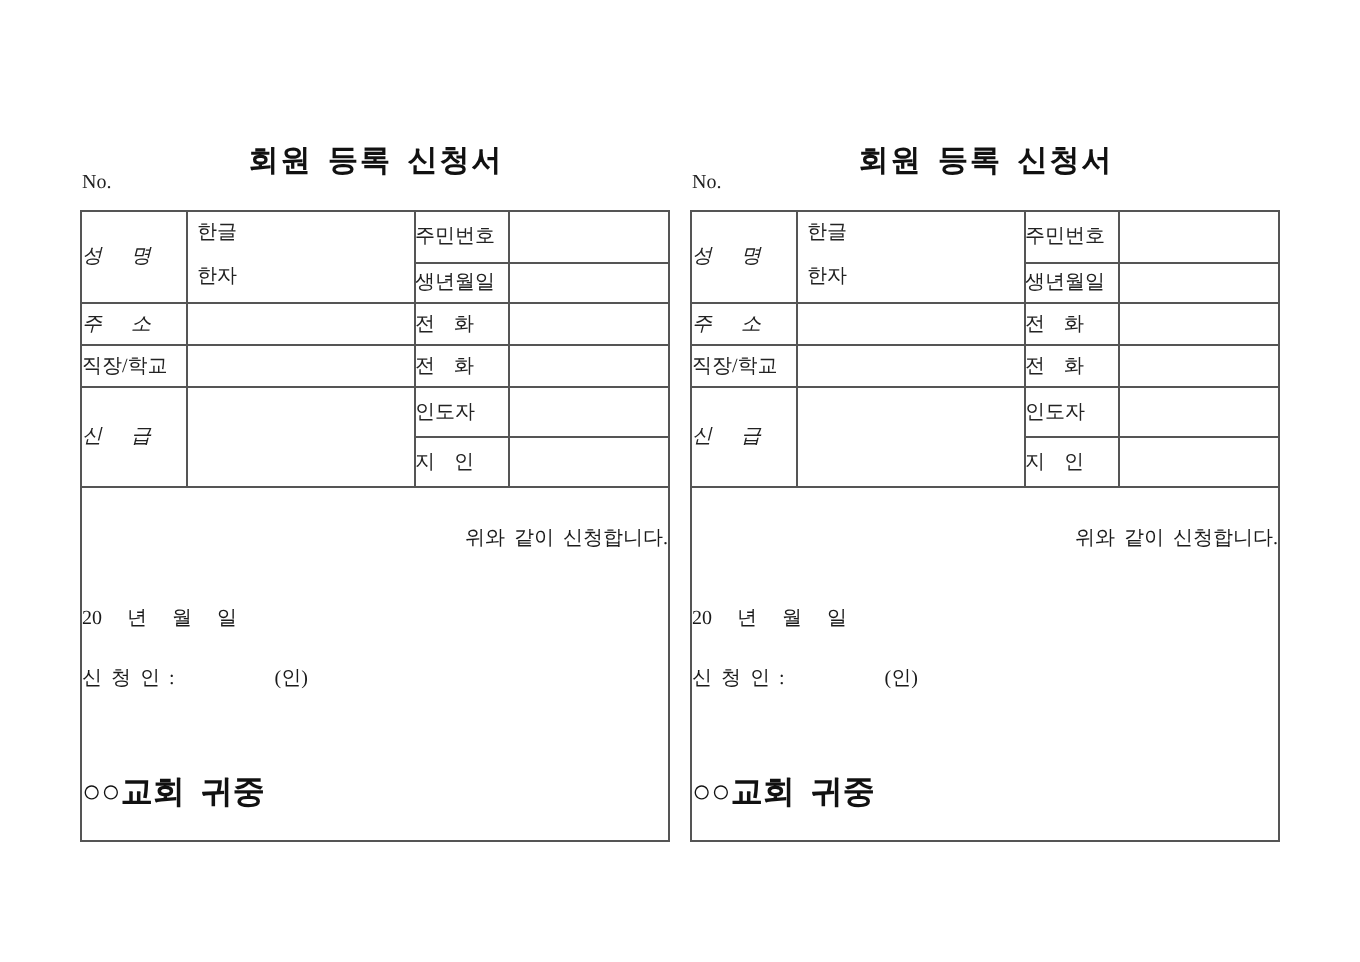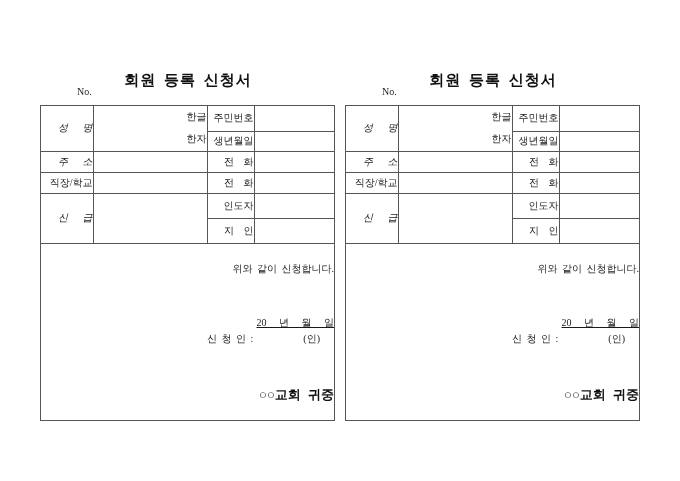--- a/index.html
+++ b/index.html
@@ -17,34 +17,34 @@
   .form.left  { left:40px; }
   .form.right { left:345px; }
 
   .form-title {
     position:absolute; top:50px; left:0; width:100%;
     text-align:center; font-size:15px; font-weight:bold;
     letter-spacing:1px; word-spacing:3px; color:#111;margin-top:21px;
   }
   .no-label {
     position:absolute; top:86px; left:1px;
-    font-size:10px; color:#222;margin-left:36px;
+    font-size:10px; color:#222;
   }
   .box {
     position:absolute; top:105px; left:0; width:295px; height:316px;
     border:1px solid #555; background:#fff;
   }
   table.frm {
     width:100%; border-collapse:collapse; table-layout:fixed;
     font-size:10px; color:#222;
   }
   table.frm td {
     border-right:1px solid #555;
     border-bottom:1px solid #555;
-    text-align:right; vertical-align:middle;
+    text-align:left; vertical-align:middle;
     overflow:hidden; white-space:nowrap;
   }
   table.frm td.last { border-right:none; }
   col.c1 { width:52px; }
   col.c2 { width:114px; }
   col.c3 { width:47px; }
   col.c4 { width:80px; }
   tr.h25 { height:25px; }
   tr.h20 { height:20px; }
   tr.h21 { height:21px; }
@@ -55,33 +55,33 @@
   }
   .hanja-cell .ln { line-height:22px; display:block; }
   .lower {
     position:relative; width:100%; height:177px; font-size:10px;
   }
   .statement {
     position:absolute; top:18px; left:0; width:100%;
     text-align:right; word-spacing:2px;
   }
   .date-line {
-    position:absolute; top:72px; left:0; width:100%;
-    text-align:right; word-spacing:10px;text-decoration:underline;
+    position:absolute; top:58px; left:0; width:100%;
+    text-align:left; word-spacing:10px;
   }
   .applicant-line {
     position:absolute; top:88px; left:0; width:100%;
-    display:flex; justify-content:flex-end; align-items:center;
+    display:flex; align-items:center;
     padding-right:14px;
   }
   .applicant-label { word-spacing:2px; }
   .seal-label { margin-left:50px; }
   .recipient {
     position:absolute; top:142px; left:0; width:100%;
-    text-align:right; font-size:13px; font-weight:bold;
+    text-align:left; font-size:16px; font-weight:bold;
     word-spacing:4px; color:#111;
   }
 </style>
 </head>
 <body>
 
 <div class="form left">
   <div class="form-title">회원 등록 신청서</div>
   <div class="no-label">No.</div>
   <div class="box">

